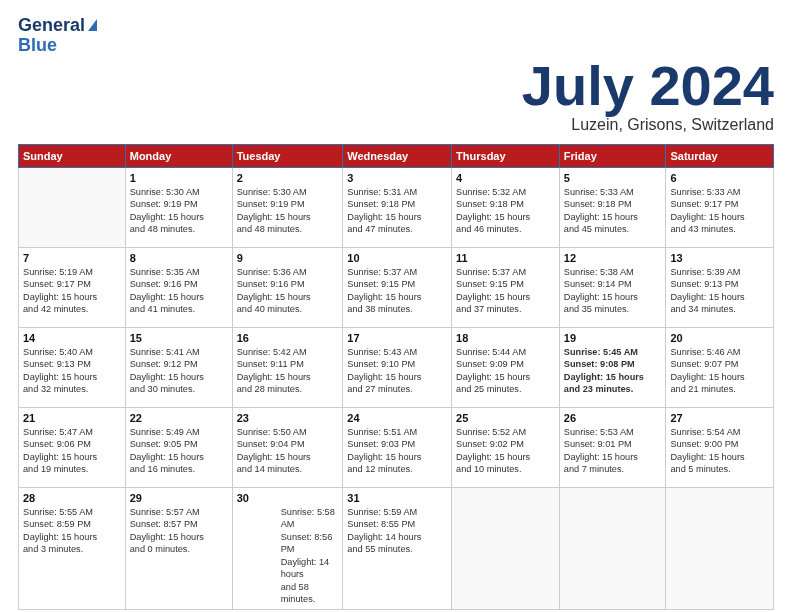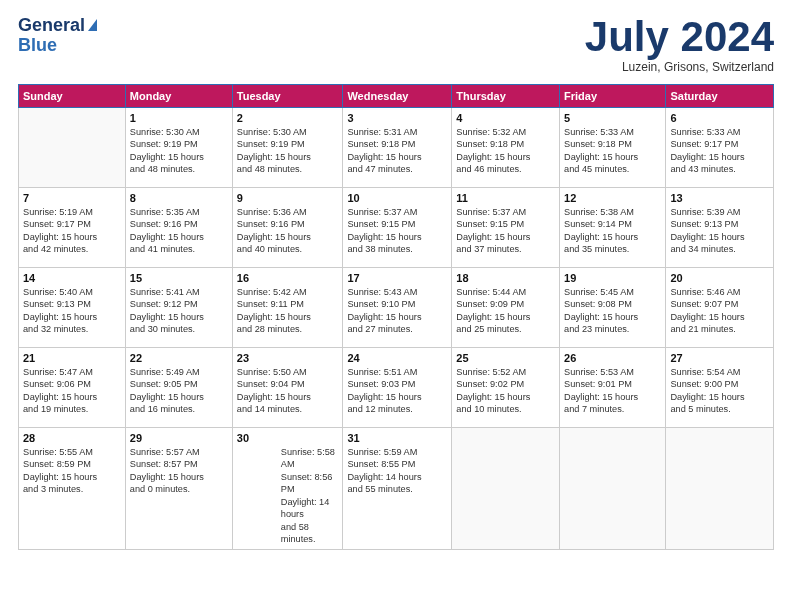--- a/index.html
+++ b/index.html
@@ -37,37 +37,38 @@
       color: #2e6db4;
     }
     .logo-line {
       display: flex;
       align-items: center;
     }
     .title-block {
       text-align: right;
     }
     .month-title {
-      font-size: 42px;
+      font-size: 56px;
       font-weight: bold;
       color: #1a3a6b;
       line-height: 1;
+      margin-top: 42px;
     }
     .location {
-      font-size: 12px;
+      font-size: 16px;
       color: #333;
       margin-top: 2px;
     }
     table {
       width: 100%;
       border-collapse: collapse;
       font-size: 10px;
     }
     thead tr th {
-      background: #be185d;
+      background: #b91c1c;
       color: #fff;
       font-size: 11px;
       font-weight: bold;
       padding: 5px 4px;
       text-align: left;
       border: 1px solid #2e6db4;
     }
     tbody tr td {
       border: 1px solid #ccc;
       vertical-align: top;
@@ -250,21 +251,21 @@
           </td>
           <td>
             <div class="day-num">18</div>
             <div class="day-info" style="white-space: pre-line;">Sunrise: 5:44 AM
 Sunset: 9:09 PM
 Daylight: 15 hours
 and 25 minutes.</div>
           </td>
           <td>
             <div class="day-num">19</div>
-            <div class="day-info" style="white-space: pre-line;">Sunrise: 5:45 AM
+            <div class="day-info" style="white-space: pre-line; font-weight: bold;">Sunrise: 5:45 AM
 Sunset: 9:08 PM
 Daylight: 15 hours
 and 23 minutes.</div>
           </td>
           <td>
             <div class="day-num">20</div>
             <div class="day-info" style="white-space: pre-line;">Sunrise: 5:46 AM
 Sunset: 9:07 PM
 Daylight: 15 hours
 and 21 minutes.</div>

